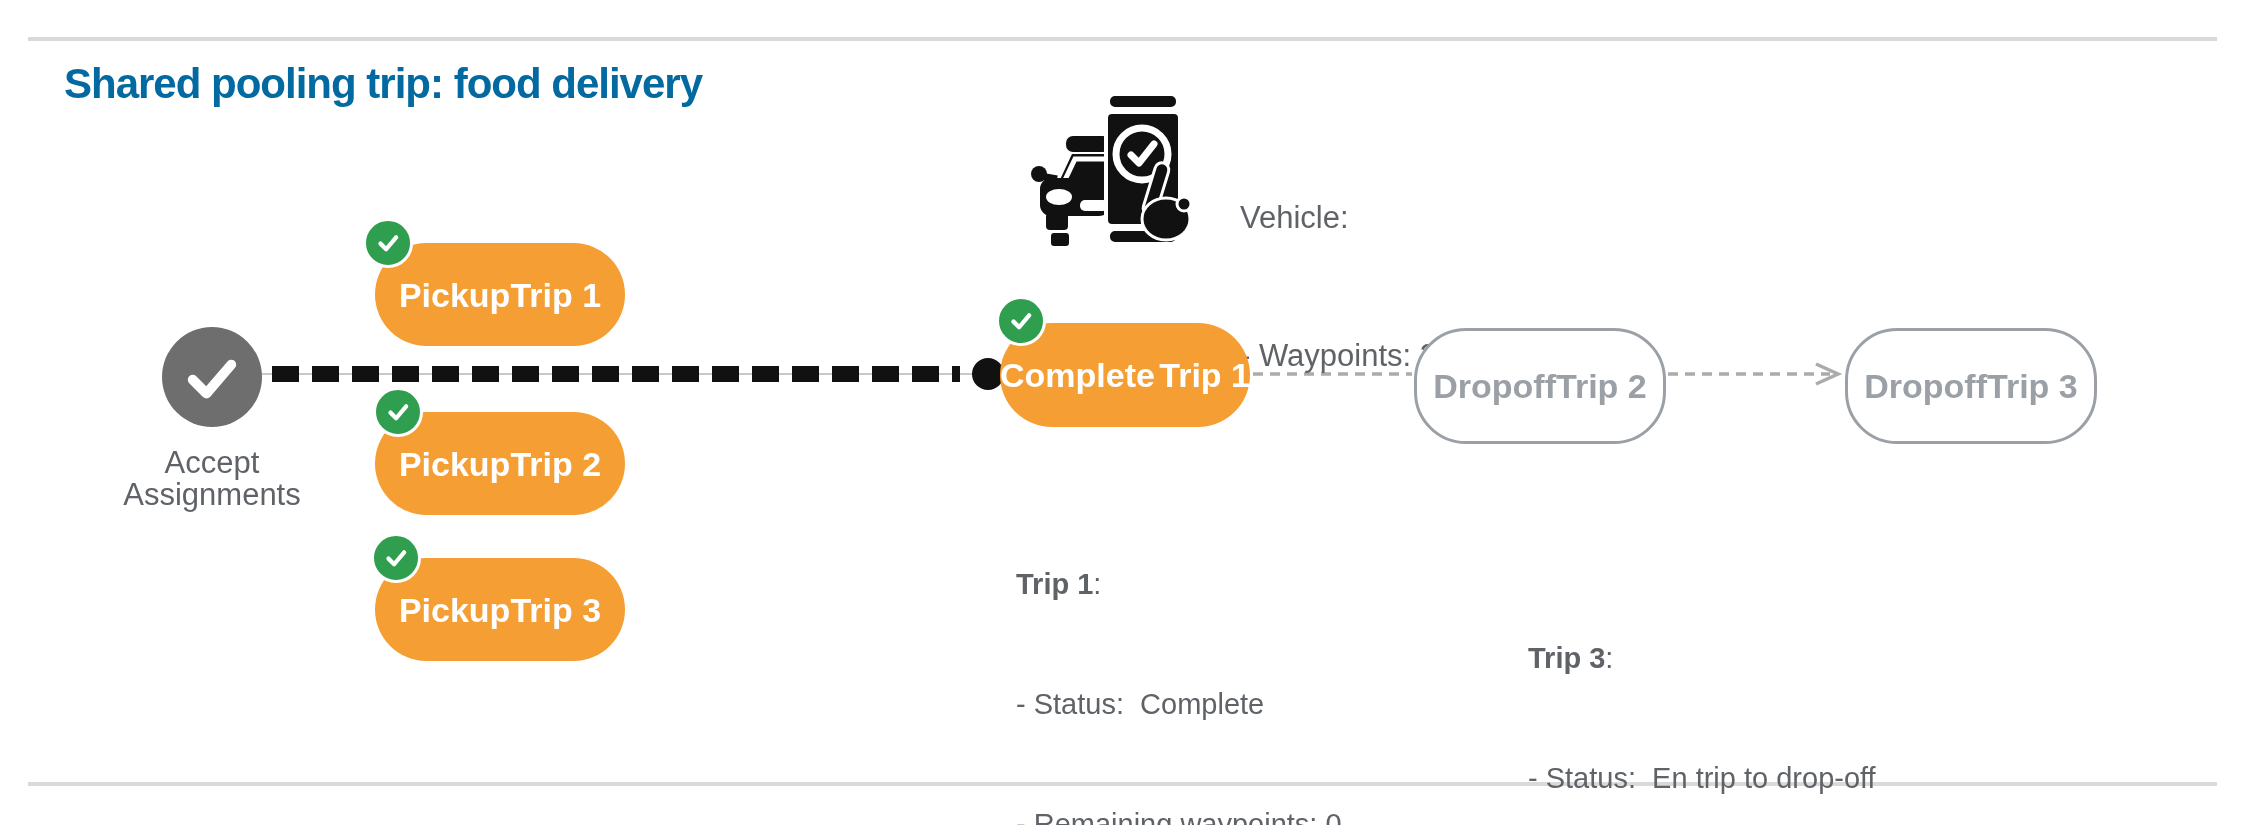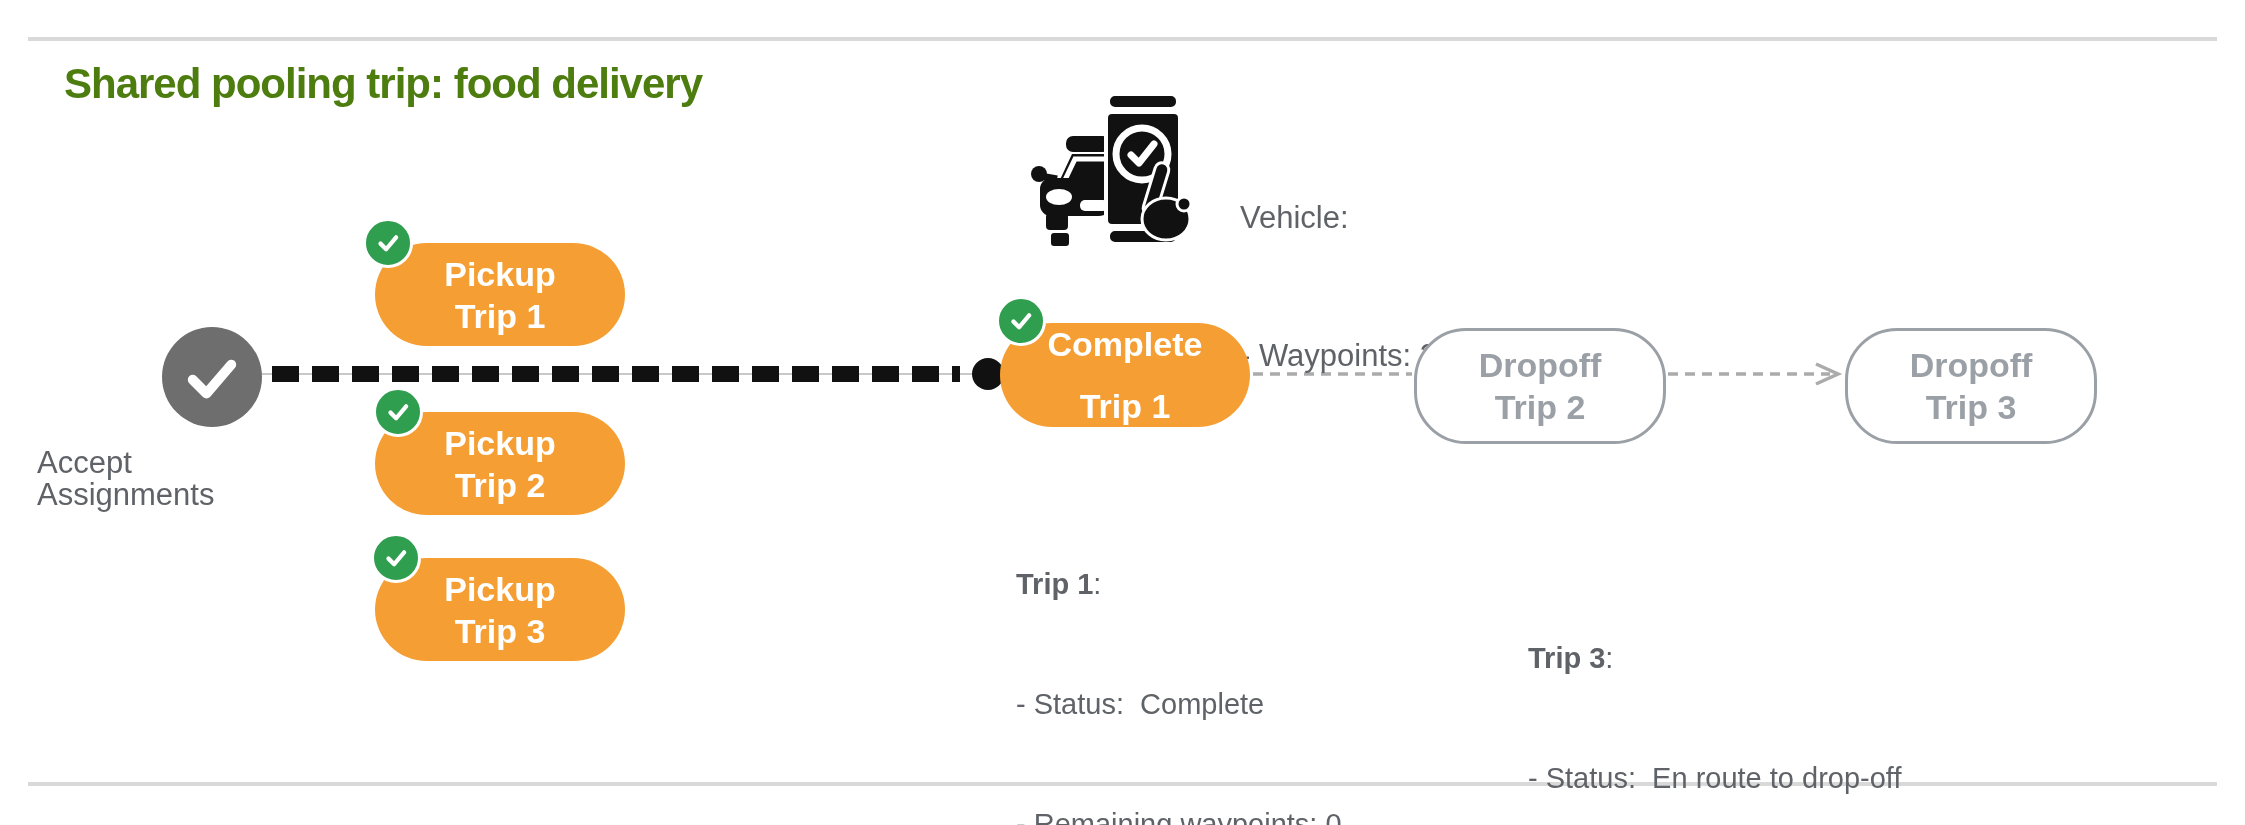--- a/index.html
+++ b/index.html
@@ -5,35 +5,35 @@
   html,body{margin:0;padding:0;background:#fff;}
   .canvas{
     position:relative;width:2245px;height:825px;background:#ffffff;overflow:hidden;
     font-family:"Liberation Sans","DejaVu Sans",sans-serif;
   }
   .rule{position:absolute;left:28px;width:2189px;height:4px;background:#d9d9d9;}
   .rule.top{top:37px;}
   .rule.bottom{top:782px;}
   .title{
     position:absolute;left:64px;top:60px;font-size:42px;font-weight:700;
-    letter-spacing:-1px;color:#4d7c0f;white-space:nowrap;
+    letter-spacing:-1px;color:#0369a1;white-space:nowrap;
   }
   .lines-overlay{position:absolute;left:0;top:0;width:2245px;height:825px;}
   .node-circle{
     position:absolute;left:162px;top:327px;width:100px;height:100px;border-radius:50%;
     background:#6e6e6e;display:flex;align-items:center;justify-content:center;
   }
   .node-circle svg{width:66px;height:66px;}
   .accept-label{
-    position:absolute;left:37px;top:447px;width:350px;text-align:left;
+    position:absolute;left:37px;top:447px;width:350px;text-align:center;
     color:#5f6368;font-size:31px;line-height:32px;font-weight:400;
   }
   .pill{
     position:absolute;width:250px;height:103px;border-radius:52px;
-    display:flex;flex-direction:column;align-items:center;justify-content:center;
+    display:flex;align-items:center;justify-content:center;
     font-size:34px;line-height:42px;font-weight:700;text-align:center;white-space:nowrap;
   }
   .pill.orange{background:#f59e33;color:#ffffff;}
   .pill.outline{
     width:252px;height:116px;background:#ffffff;border:3px solid #9aa0a6;color:#9aa0a6;
     box-sizing:border-box;
   }
   .check{
     position:absolute;width:44px;height:44px;border-radius:50%;
     background:#2f9e4f;border:3px solid #ffffff;box-sizing:content-box;
@@ -161,17 +161,17 @@
     <div><span class="bold">Trip 1</span><span>:</span></div>
     <div>- Status:  Complete</div>
     <div>- Remaining waypoints: 0</div>
     
     
     
   </div>
 
   <div class="status-block right">
     <div><span class="bold">Trip 3</span><span>:</span></div>
-    <div>- Status:  En route to drop-off</div>
+    <div>- Status:  En trip to drop-off</div>
     
   </div>
 
 </div>
 
 </body></html>

